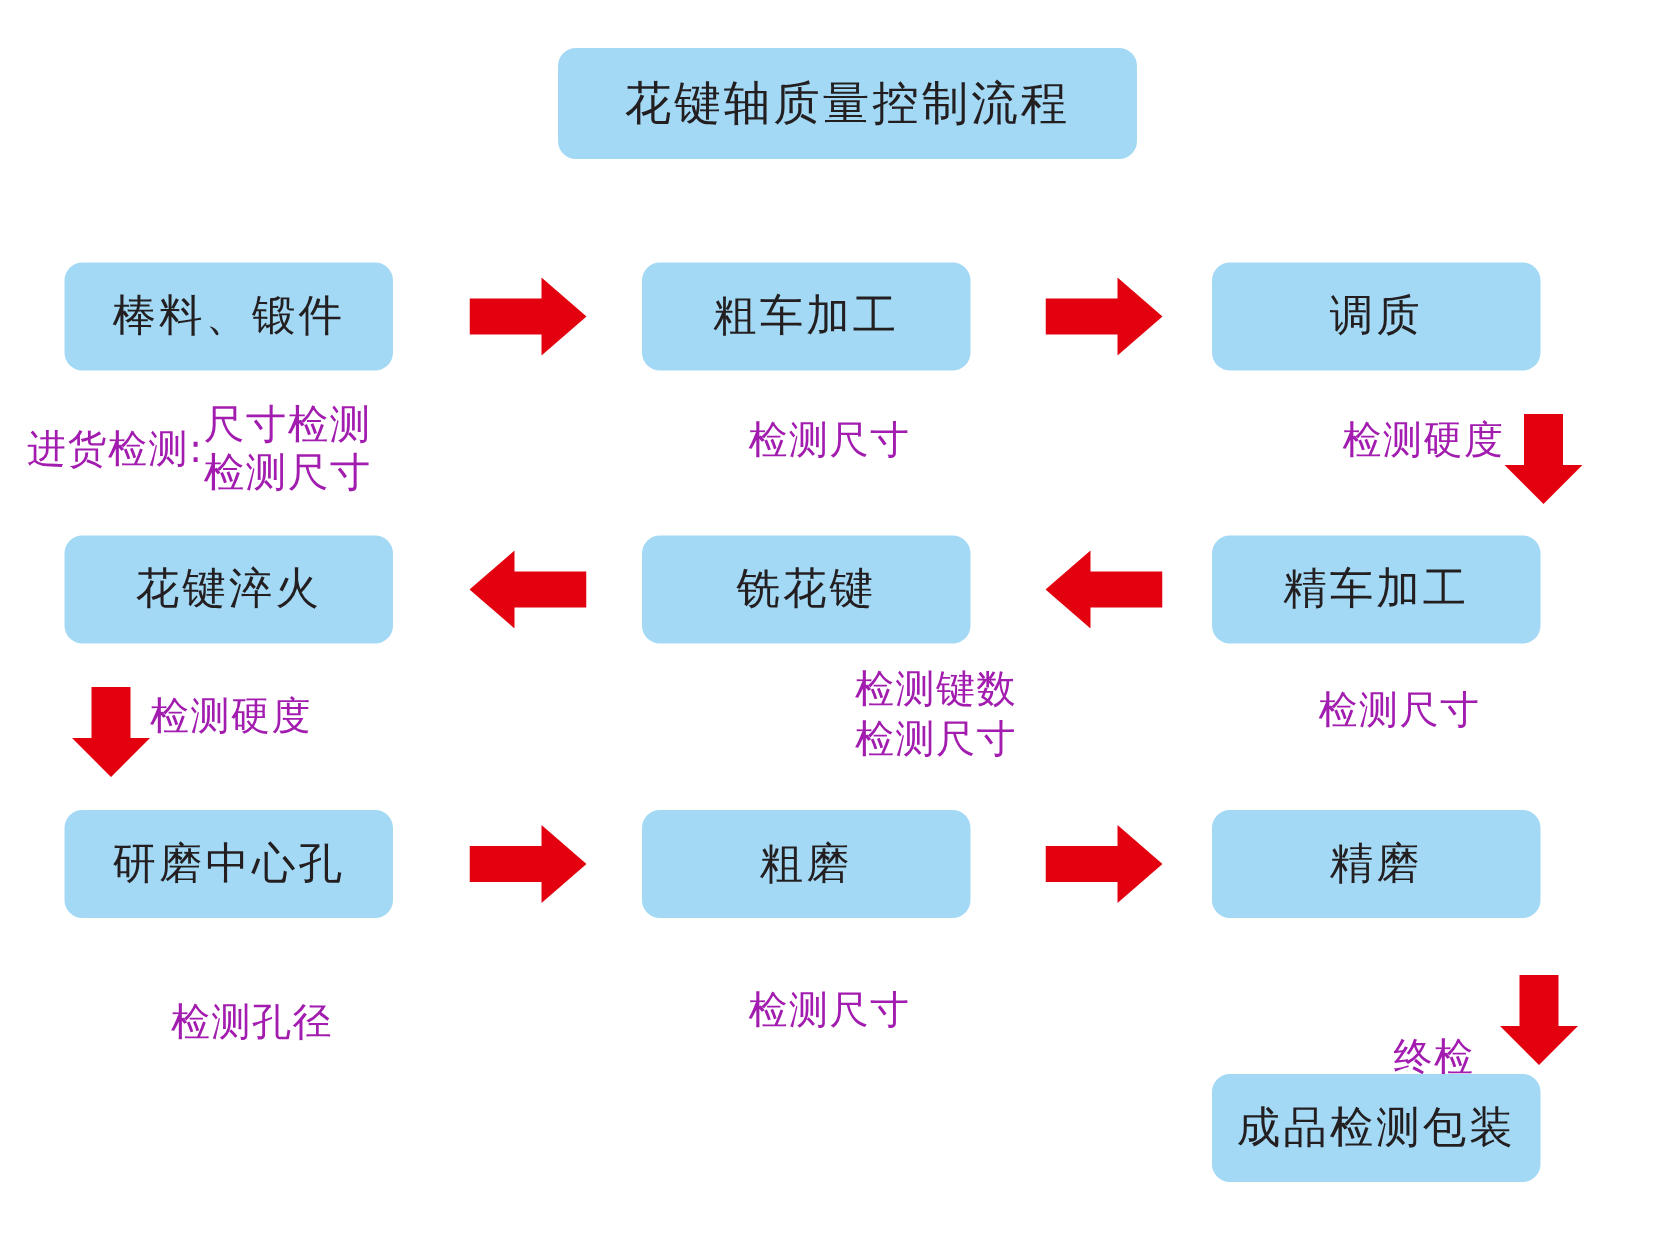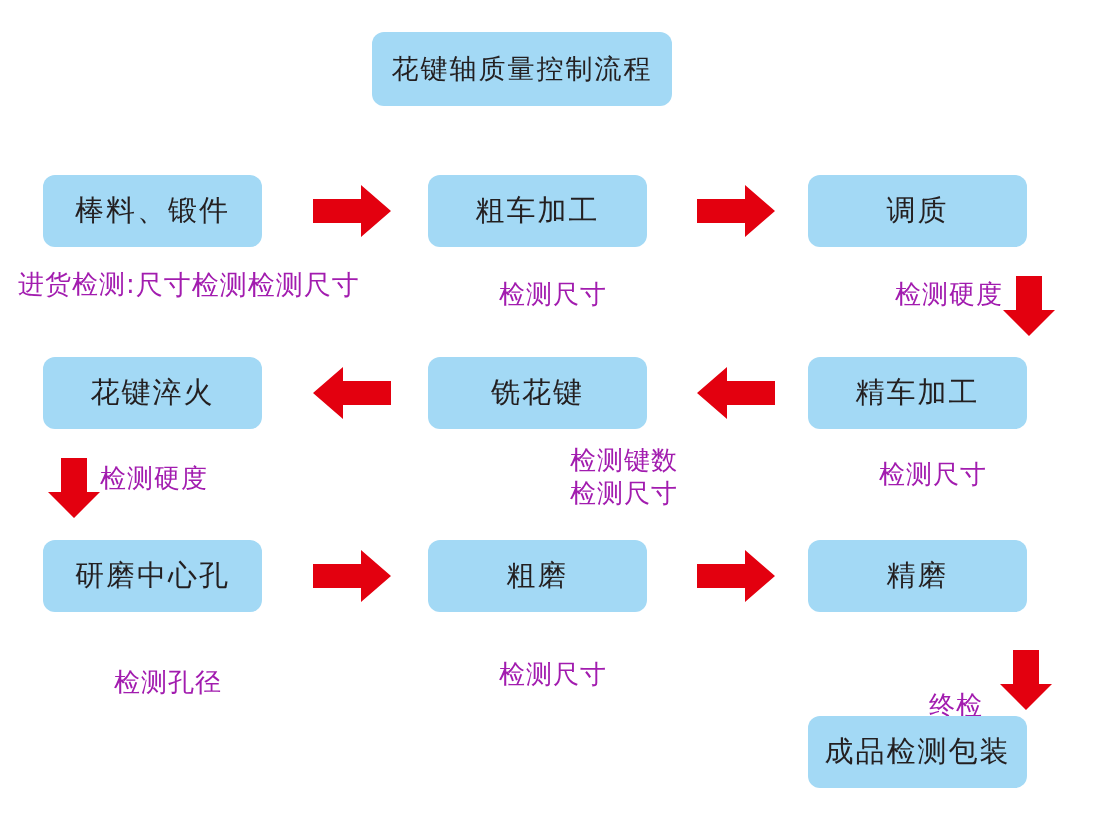--- a/index.html
+++ b/index.html
@@ -25,23 +25,23 @@
     align-items: center;
     justify-content: center;
     box-sizing: border-box;
     color: #231f20;
     letter-spacing: 2px;
     white-space: nowrap;
   }
   .title-node {
     left: 372px;
     top: 32px;
-    width: 300px;
+    width: 386px;
     height: 74px;
-    font-size: 27px;
+    font-size: 31px;
   }
   .proc-node {
     width: 219px;
     height: 72px;
     font-size: 29px;
   }
 
   
   .col-1 { left: 43px; }
   .col-2 { left: 428px; }
@@ -68,21 +68,21 @@
 
   .cap-incoming {
     left: 18px;
     top: 268px;
     display: flex;
     align-items: center;
   }
   .cap-incoming .lbl { font-size: 26px; }
   .cap-incoming .stack {
     display: flex;
-    flex-direction: row;
+    flex-direction: column;
     line-height: 32px;
     font-size: 27px;
   }
 
   .cap-r1c2 { left: 428px; top: 278px; width: 250px; text-align: center; }
   .cap-r1c3 { left: 808px; top: 278px; width: 195px; text-align: right; }
 
   .cap-r2c1 { left: 100px; top: 462px; }
   .cap-r2c2 { left: 428px; top: 444px; width: 250px; text-align: center; }
   .cap-r2c3 { left: 808px; top: 458px; width: 250px; text-align: center; }

